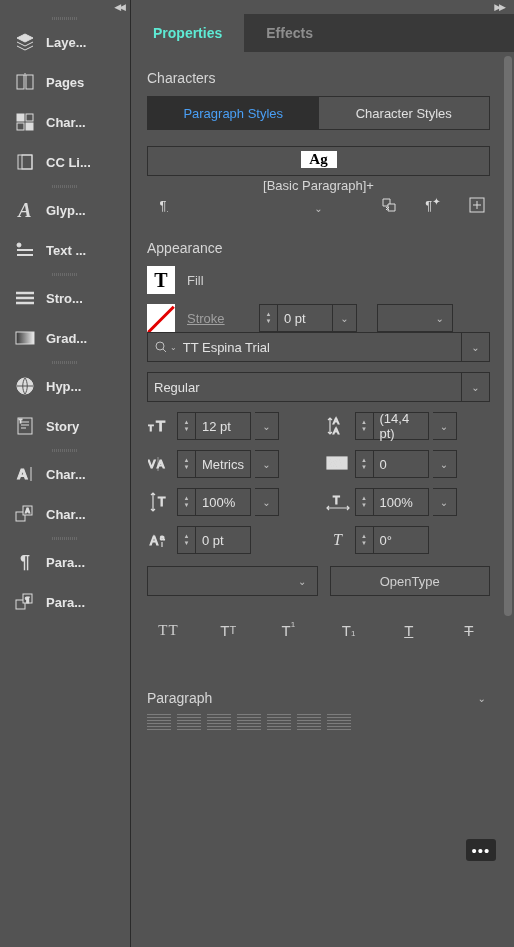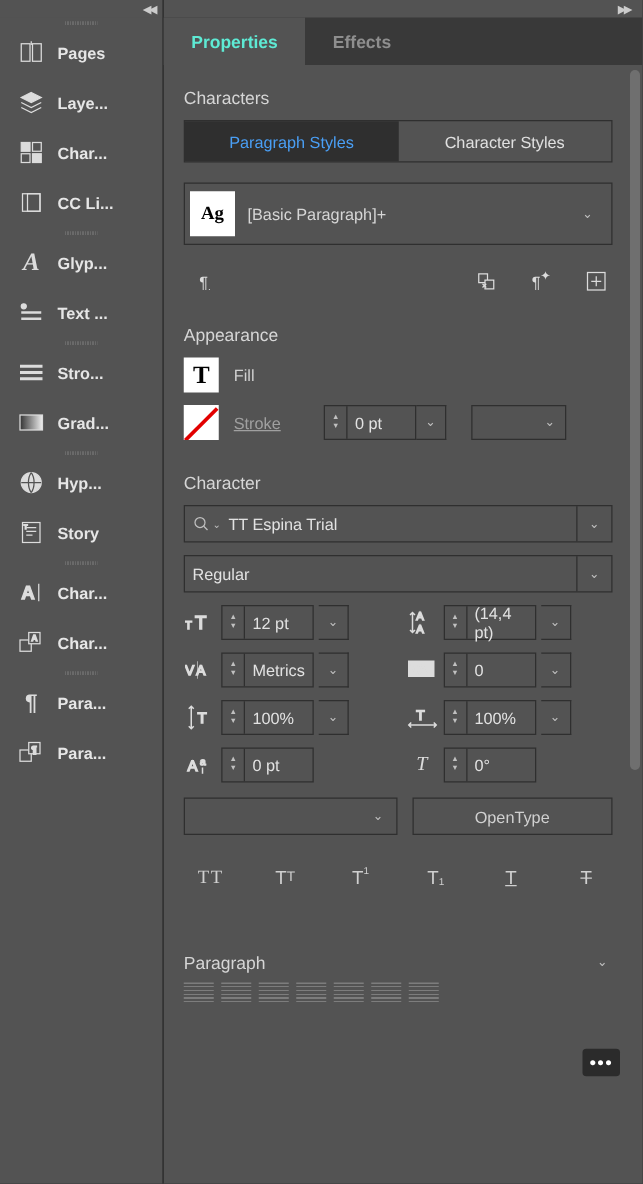--- a/index.html
+++ b/index.html
@@ -25,21 +25,21 @@
   .scroll-wrap { position:relative; flex:1; overflow:hidden;}
   .scroll-content { position:absolute; inset:0; right:12px; overflow-y:hidden; padding:0 12px 0 16px;}
   .scrollbar-track { position:absolute; right:2px; top:4px; bottom:4px; width:8px; background:transparent;}
   .scrollbar-thumb { position:absolute; left:0; right:0; top:0; height:560px; background:#6f6f6f; border-radius:4px;}
   .section-title { font-size:14px; color:#d6d6d6; margin-top:18px; margin-bottom:10px;}
   .chev-down { color:#c0c0c0; font-size:10px; }
   
   .ts-buttons { display:flex; border:1px solid #2f2f2f; height:34px; margin-top:4px;}
   .ts-btn { flex:1; display:flex; align-items:center; justify-content:center; font-size:13px; cursor:pointer; color:#e0e0e0;}
   .ts-btn.active { background:#2f2f2f; color:#4a9ff5;}
-  .style-row { display:flex; align-items:center; border:1px solid #2f2f2f; height:50px; margin-top:16px; padding:4px; gap:10px;}
+  .style-row { display:flex; align-items:center; border:1px solid #2f2f2f; height:30px; margin-top:16px; padding:4px; gap:10px;flex-direction:column;}
   .style-swatch { width:36px; height:36px; background:#fff; color:#000; font-family:Georgia,serif; font-size:15px; display:flex; align-items:center; justify-content:center; font-weight:600;}
   .style-name { flex:1; color:#d6d6d6;}
   .style-caret { width:30px; display:flex; justify-content:center; cursor:pointer; color:#c0c0c0;}
   .icon-row { display:flex; justify-content:space-between; margin-top:18px; padding:0 2px 0 6px;}
   .icon-row .grp { display:flex; gap:22px;}
   .small-icon { width:22px; height:22px; display:flex; align-items:center; justify-content:center; color:#dcdcdc; cursor:pointer;}
   .small-icon svg { fill:#dcdcdc; stroke:#dcdcdc;}
   
   .appear-row { display:flex; align-items:center; gap:12px; margin-top:8px;}
   .fill-swatch { width:28px; height:28px; background:#fff; display:flex; align-items:center; justify-content:center;}
@@ -82,35 +82,35 @@
     <div class="sidebar-top">
         <span class="chev">◀◀</span>
       </div>
     <div class="panel-list" id="panel-list">
         <div class="grip">
           <span></span>
         </div>
         <div class="side-item">
           <span class="ico">
             <svg width="20" height="20" viewBox="0 0 20 20">
+              <path d="M10 2l8 4-8 4-8-4z" fill="#dcdcdc"></path>
+              <path d="M2 10l8 4 8-4M2 14l8 4 8-4" fill="none" stroke="#dcdcdc"></path>
+            </svg>
+          </span>
+          <span>Laye...</span>
+        </div>
+        <div class="side-item">
+          <span class="ico">
+            <svg width="20" height="20" viewBox="0 0 20 20">
               <rect x="2" y="3" width="7" height="14" fill="none" stroke="#dcdcdc"></rect>
               <rect x="11" y="3" width="7" height="14" fill="none" stroke="#dcdcdc"></rect>
               <path d="M10 1v3" stroke="#dcdcdc"></path>
             </svg>
           </span>
           <span>Pages</span>
-        </div>
-        <div class="side-item">
-          <span class="ico">
-            <svg width="20" height="20" viewBox="0 0 20 20">
-              <path d="M10 2l8 4-8 4-8-4z" fill="#dcdcdc"></path>
-              <path d="M2 10l8 4 8-4M2 14l8 4 8-4" fill="none" stroke="#dcdcdc"></path>
-            </svg>
-          </span>
-          <span>Laye...</span>
         </div>
         <div class="side-item">
           <span class="ico">
             <svg width="20" height="20" viewBox="0 0 20 20">
               <rect x="2" y="2" width="7" height="7" fill="#dcdcdc"></rect>
               <rect x="11" y="2" width="7" height="7" fill="none" stroke="#dcdcdc"></rect>
               <rect x="2" y="11" width="7" height="7" fill="none" stroke="#dcdcdc"></rect>
               <rect x="11" y="11" width="7" height="7" fill="#dcdcdc"></rect>
             </svg>
           </span>
@@ -300,21 +300,20 @@
             </div>
             <div class="combo-caret">
                 <span class="chev-down">⌄</span>
               </div>
           </div>
           <div class="color-well">
               <span class="chev-down">⌄</span>
             </div>
         </div>
 
-        <div class="section-title" style="margin-top:26px">Character</div>
         <div class="combo">
           <svg class="search-ico" viewBox="0 0 14 14">
               <circle cx="6" cy="6" r="4" fill="none" stroke="#c0c0c0"></circle>
               <path d="M9 9l3 3" stroke="#c0c0c0"></path>
             </svg>
           <span class="caret-small">⌄</span>
           <span class="combo-text">TT Espina Trial</span>
           <div class="combo-drop">
               <span class="chev-down">⌄</span>
             </div>

